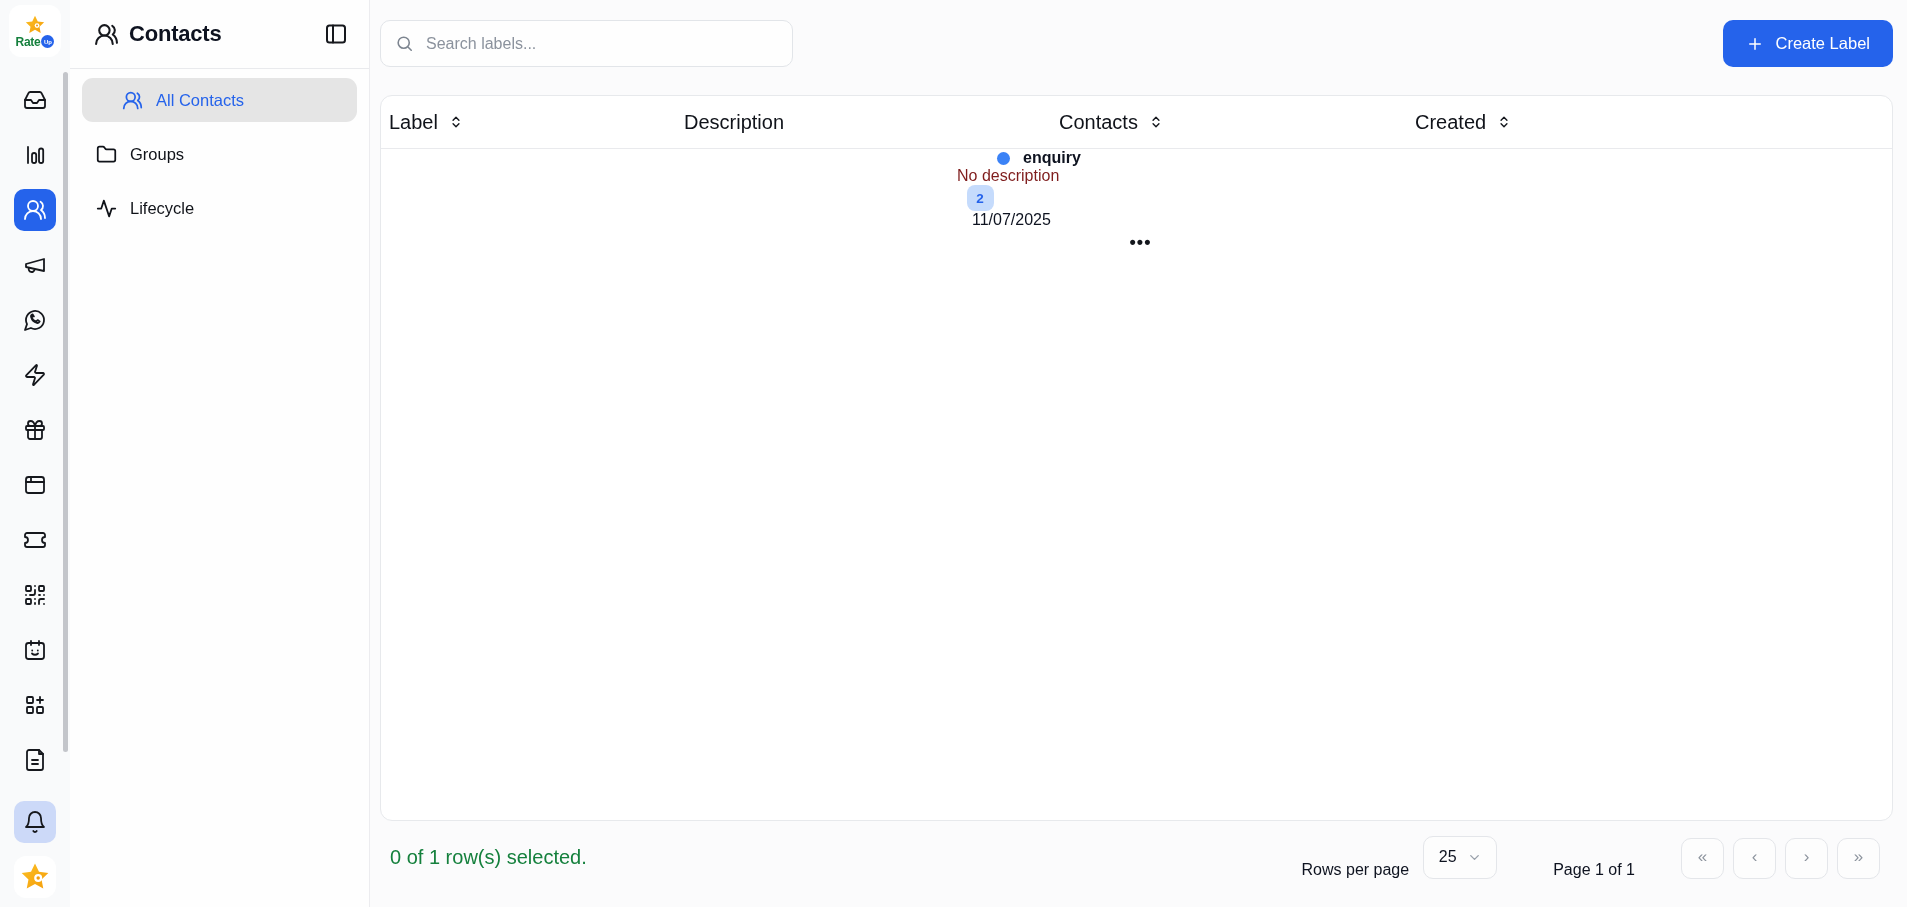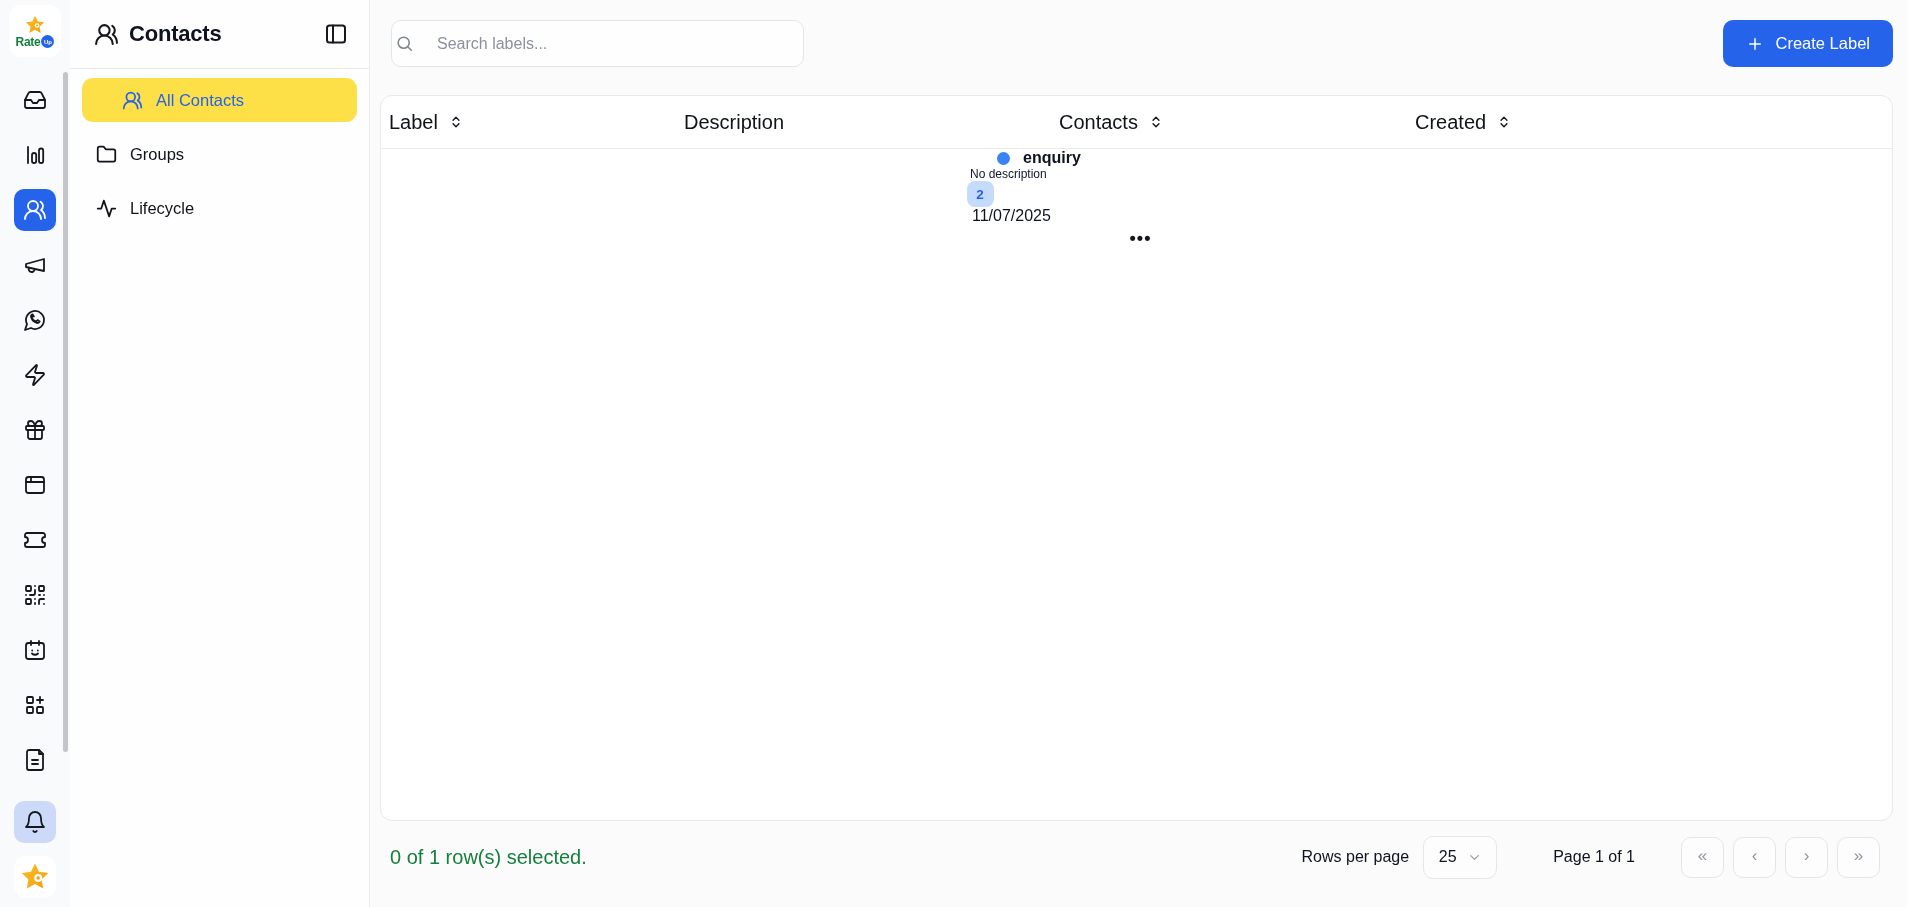--- a/index.html
+++ b/index.html
@@ -66,35 +66,35 @@
   }
   .panel-toggle svg { width:24px; height:24px; }
   .side-nav { padding:9px 12px; display:flex; flex-direction:column; gap:10px; }
   .side-item {
     height:44px; border-radius:11px; display:flex; align-items:center;
     padding:0 14px; gap:13px; cursor:pointer; border:none; background:transparent;
     font-size:16.5px; font-weight:500; color:#101319; text-align:left;
     font-family:"Liberation Sans", sans-serif;
   }
   .side-item svg { width:21px; height:21px; flex-shrink:0; }
-  .side-item.active { background:#fde047; color:#2563eb;padding-left:40px; }
+  .side-item.active { background:#e5e5e5; color:#2563eb;padding-left:40px; }
 
   
   .main { flex:1; position:relative; display:flex; flex-direction:column; }
   .topbar { display:flex; align-items:center; padding:20px 14px 0 10px; }
   .search-wrap {
     position:relative; width:413px; height:47px;
   }
   .search-wrap svg {
     position:absolute; left:15px; top:14px; width:19px; height:19px; color:#7d8590;
   }
   .search-input {
     width:100%; height:100%; border:1px solid #e2e5e9; border-radius:10px;
     background:#fefefe; padding:0 14px 0 45px; font-size:16px; color:#0e1320;
-    font-family:"Liberation Sans", sans-serif; outline:none;margin-left:11px;
+    font-family:"Liberation Sans", sans-serif; outline:none;
   }
   .search-input::placeholder { color:#8b929d; }
   .create-btn {
     margin-left:auto; height:47px; padding:0 23px; border:none; border-radius:10px;
     background:#2563eb; color:#ffffff; font-size:16.5px; font-weight:500;
     display:flex; align-items:center; gap:12px; cursor:pointer;
     font-family:"Liberation Sans", sans-serif;
   }
   .create-btn svg { width:18px; height:18px; }
 
@@ -111,38 +111,38 @@
   .c-desc    { width:375px; }
   .c-contacts{ width:356px; }
   .c-created { width:345px; }
   .c-actions { flex:1; }
   .th { font-size:20px; font-weight:500; color:#10131a; gap:9px; }
   .sort-btn { background:none; border:none; cursor:pointer; color:#14171d; display:flex; padding:2px; }
   .sort-btn svg { width:14px; height:14px; }
   .tbody-row { height:53px;flex-direction:column; }
   .row-dot { width:13px; height:13px; border-radius:50%; background:#3b82f6; margin-right:13px; flex-shrink:0; }
   .cell-label { font-size:16px; font-weight:700; }
-  .cell-desc  { font-size:12px; color:#0f172a;margin-left:13px; }
+  .cell-desc  { font-size:16px; color:#7f1d1d; }
   .count-badge {
     min-width:27px; height:26px; padding:0 8px; border-radius:8px;
     background:#c5dbfc; color:#2563eb; font-size:13.5px; font-weight:600;
     display:flex; align-items:center; justify-content:center;
   }
   .cell-created { font-size:16px; color:#0e1320; }
   .row-menu-btn {
     background:none; border:none; cursor:pointer; font-size:18px; font-weight:700;
     color:#14171d; letter-spacing:1px; padding:4px 8px; line-height:1;
   }
 
   
   .footerbar {
     height:72px; display:flex; align-items:center; padding:0 27px 0 20px;
   }
   .selected-text { font-size:20px; color:#15803d; }
-  .footer-right { margin-left:auto; display:flex; align-items:center; }
+  .footer-right { margin-left:auto; display:flex; align-items:flex-end; }
   .rpp-label { font-size:16px; color:#0e1320; }
   .rpp-select {
     margin-left:14px; width:74px; height:43px; border:1px solid #e4e6ea; border-radius:10px;
     background:#fdfdfd; display:flex; align-items:center; justify-content:center; gap:10px;
     font-size:16px; color:#0e1320; cursor:pointer; font-family:"Liberation Sans", sans-serif;
   }
   .rpp-select svg { width:15px; height:15px; color:#9aa1ab; }
   .page-info { margin-left:56px; font-size:16px; font-weight:500; color:#0e1320; }
   .pager { margin-left:46px; display:flex; gap:9px; }
   .pager-btn {

